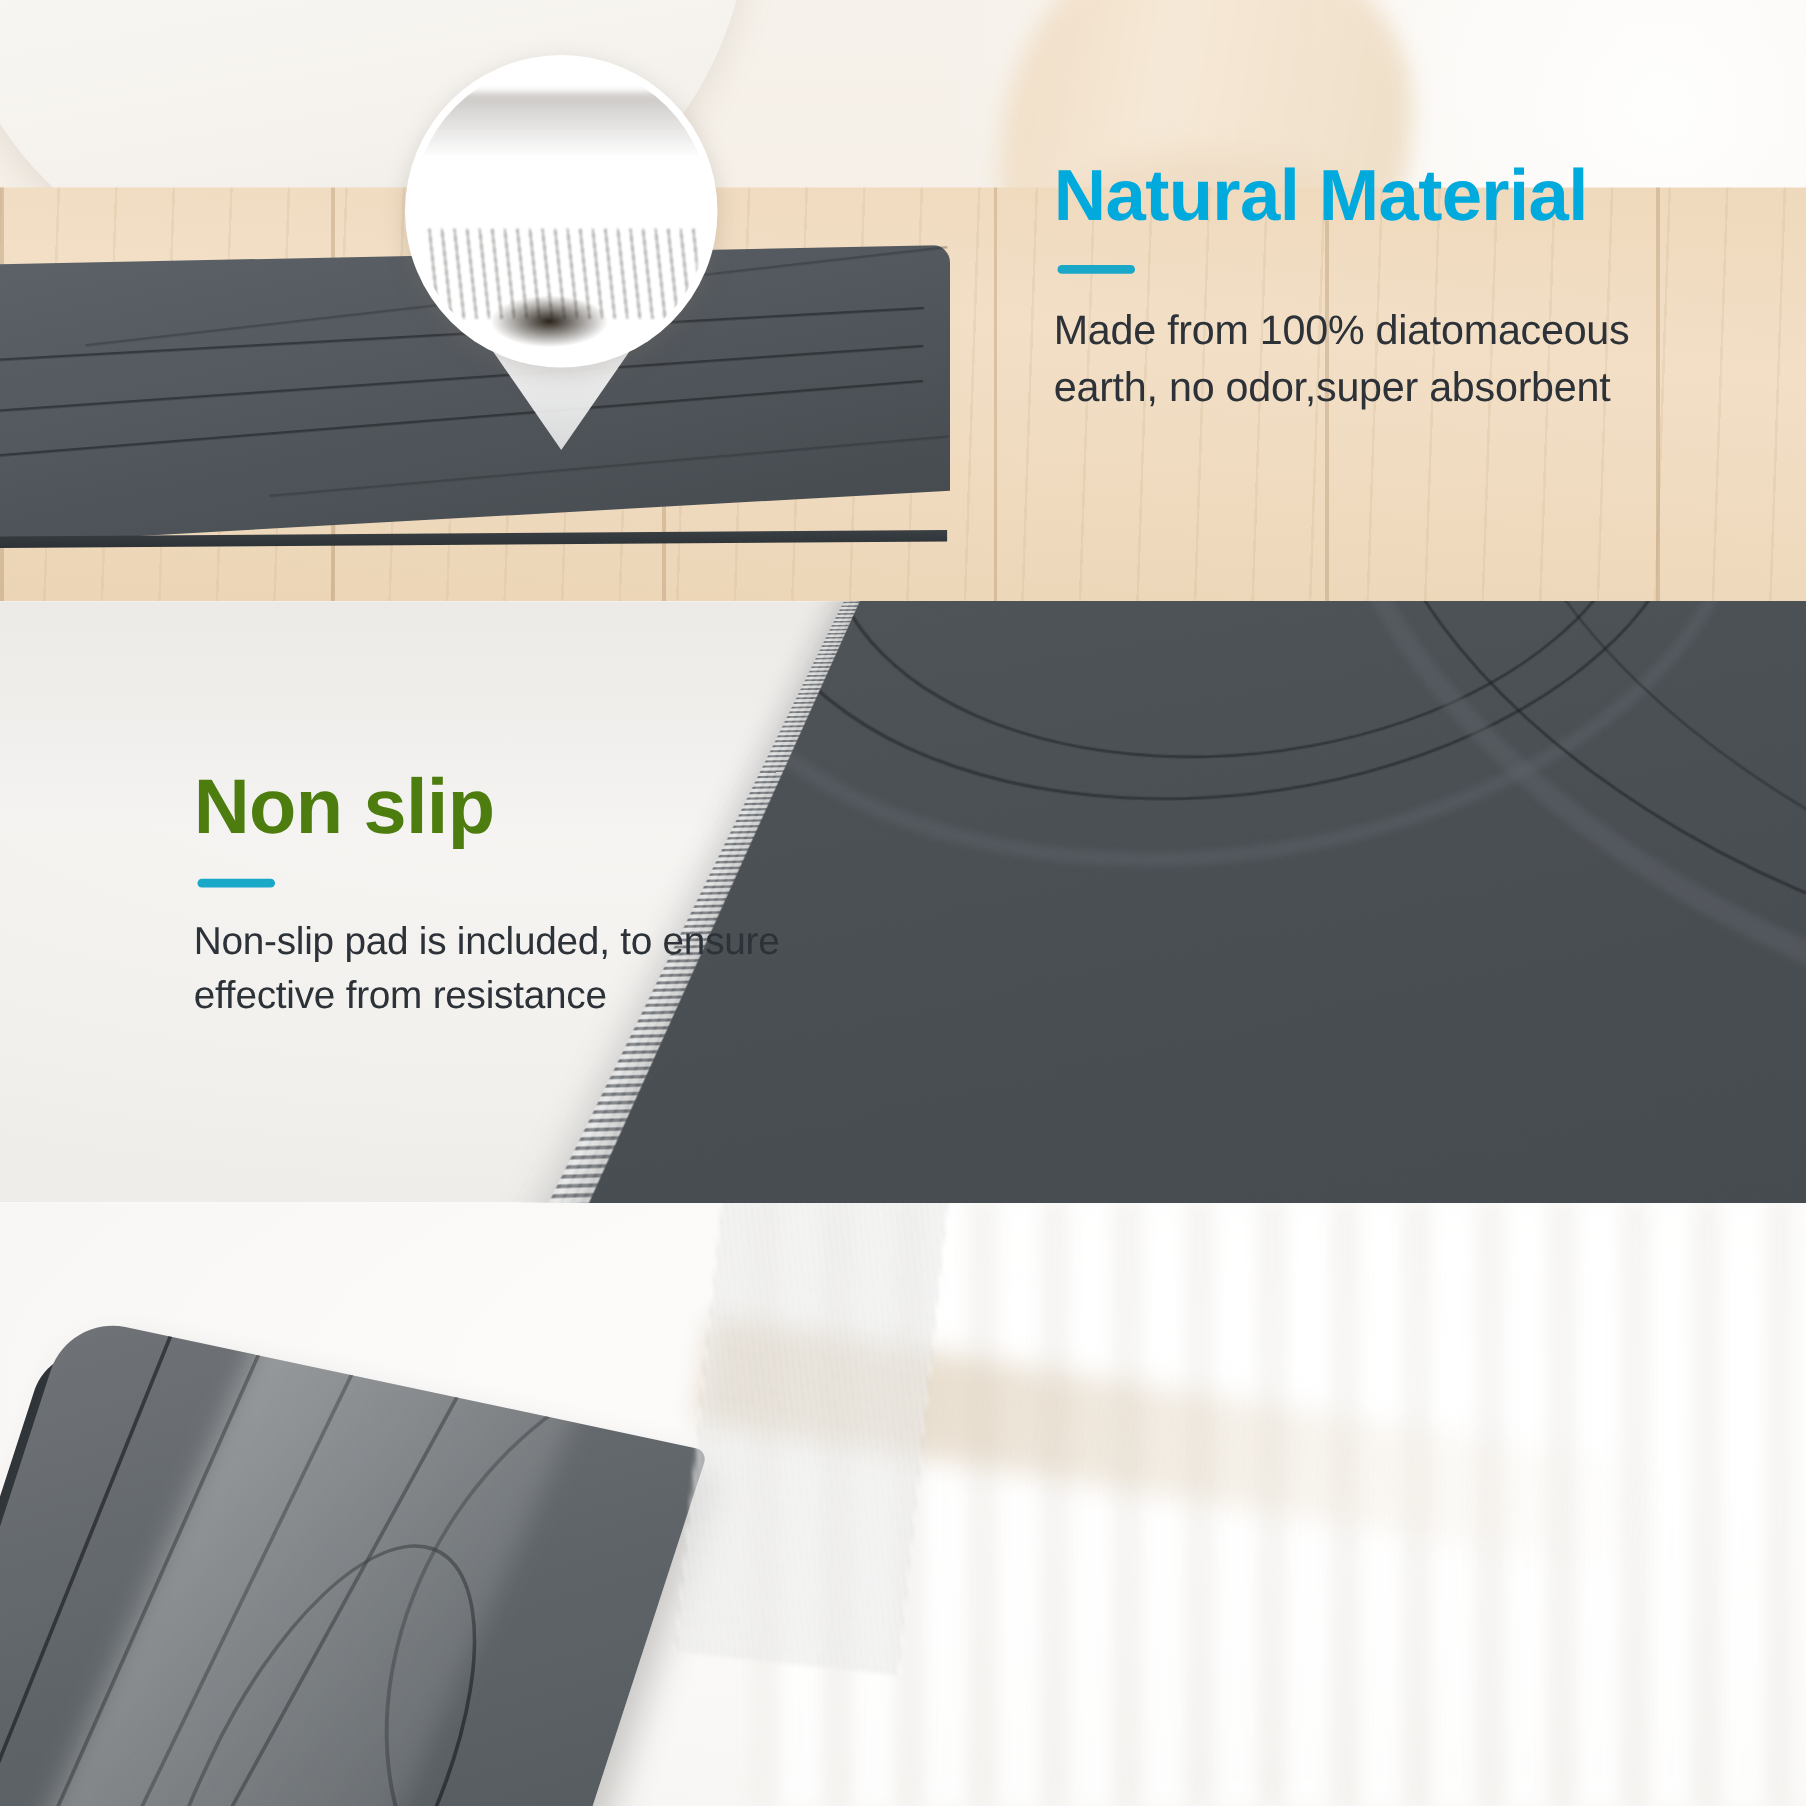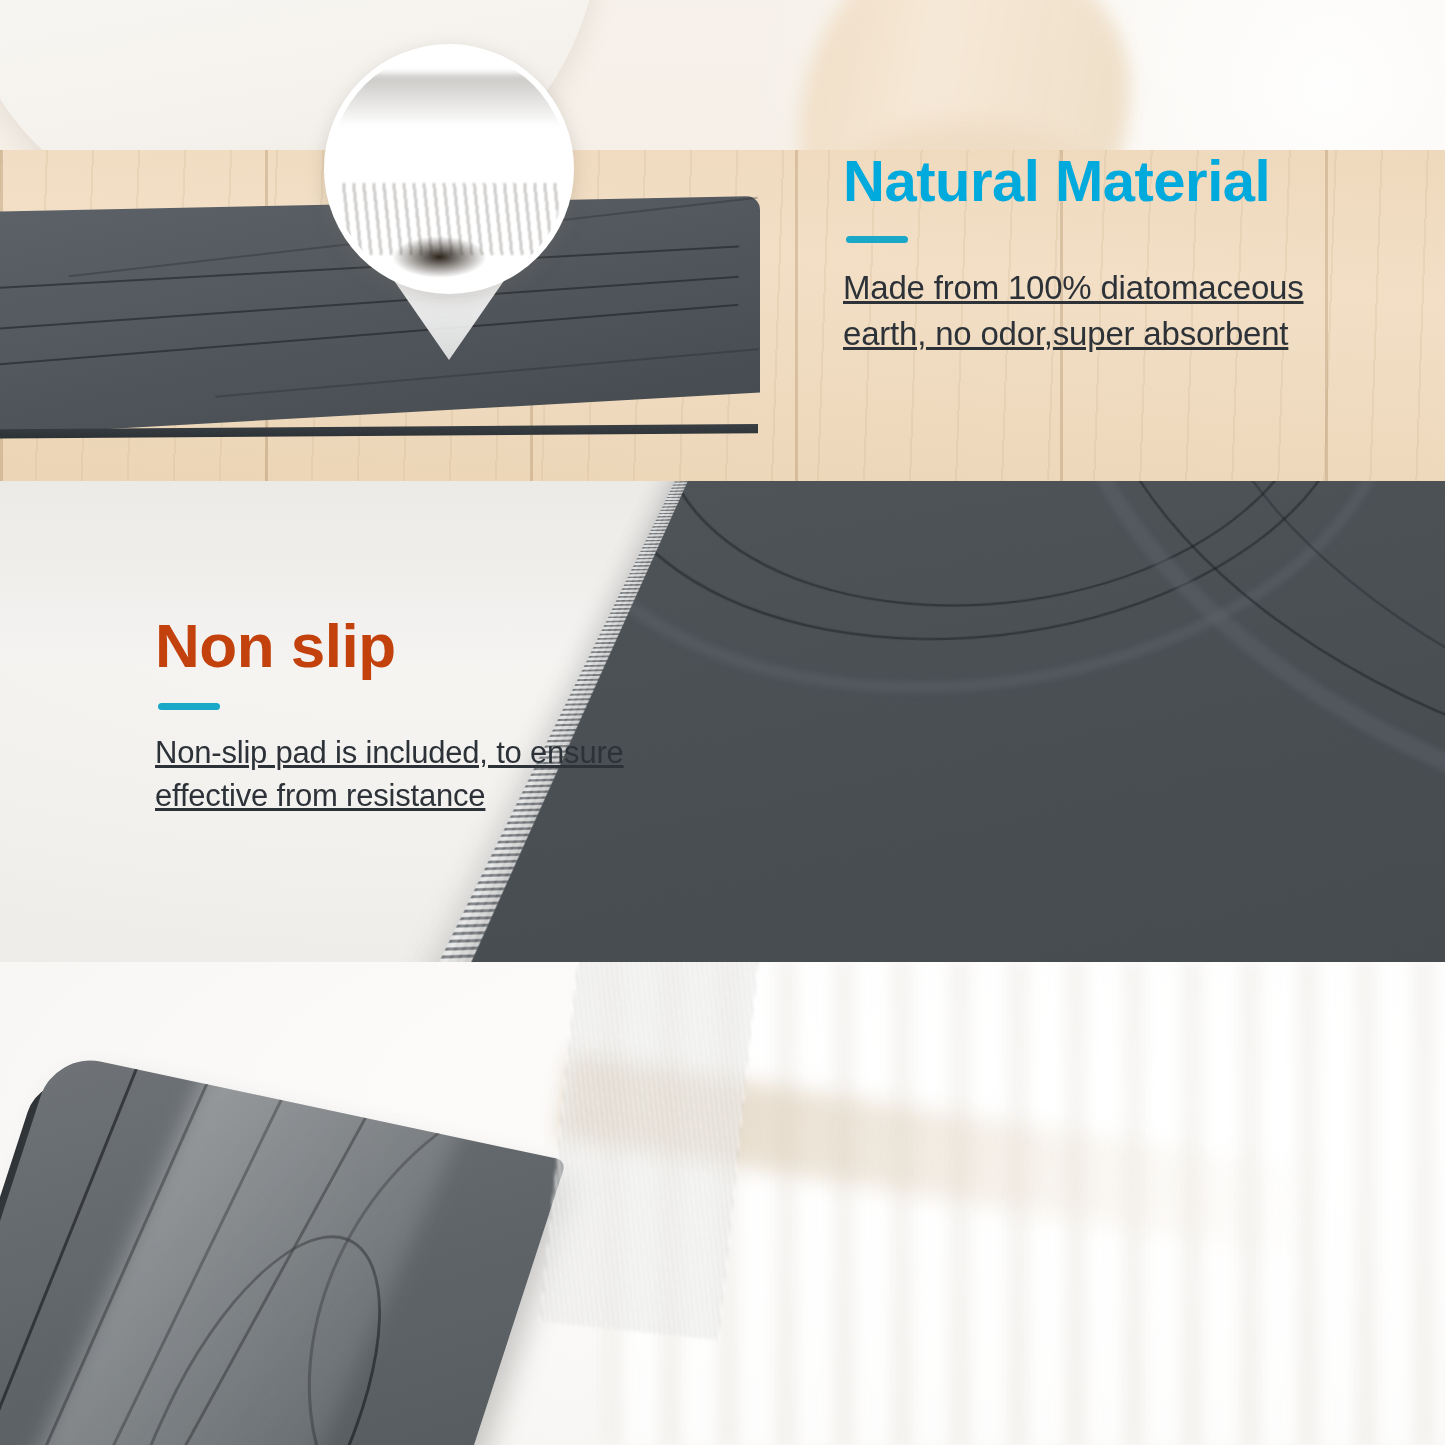--- a/index.html
+++ b/index.html
@@ -31,21 +31,20 @@
   .rule{
     height:7px;border-radius:4px;background:#1aa8c9;
     width:62px;margin:26px 0 0 3px;
   }
   .body-copy{
     color:#2c3238;
     line-height:1.38;
     margin:22px 0 0 0;
     letter-spacing:-0.2px;
     font-weight:400;
-    text-decoration:underline;
   }
 
   
   #panel-1{top:0;height:481px;}
   #p1-bg{
     background:
       
       radial-gradient(circle at 92% 18%, rgba(255,255,255,.95) 0%, rgba(255,255,255,0) 42%),
       
       radial-gradient(ellipse 150px 260px at 66% 12%, #f0dcc4 0%, #f3e2cd 45%, rgba(243,226,205,0) 72%),
@@ -256,21 +255,21 @@
                         background:
                           repeating-linear-gradient(84deg, rgba(45,38,30,.35) 0px, rgba(45,38,30,.35) 2px, rgba(0,0,0,0) 2px, rgba(0,0,0,0) 10px);
                         filter:blur(1px);"></div>
             <div style="position:absolute;left:26%;top:78%;width:40%;height:18%;
                         background:radial-gradient(ellipse at 50% 50%,#2b241c 0%,rgba(43,36,28,0) 70%);"></div>
           </div>
         </div>
       </div>
     </div>
 
-    <div class="text-block" style="left:843px;top:152px;width:540px;">
+    <div class="text-block" style="left:843px;top:128px;width:540px;">
       <h2 class="headline" style="font-size: 58px; color: rgb(0, 170, 221);">Natural Material</h2>
       <div class="rule" style="background: rgb(26, 168, 201);"></div>
       <p class="body-copy" style="font-size: 33px; width: 520px; color: rgb(44, 50, 56);">Made from 100% diatomaceous earth, no odor,super absorbent</p>
     </div>
   </section>
 
   <section class="panel" id="panel-2">
     <div class="panel-bg" id="p2-bg">
       <div id="p2-wall"></div>
       <div id="p2-pad"></div>
@@ -280,21 +279,21 @@
         <div class="p2-arc" style="left:-60px;top:-260px;width:600px;height:620px;"></div>
         <div class="p2-arc-soft" style="left:300px;top:-520px;width:900px;height:1060px;
              border-width:14px;"></div>
         <div class="p2-arc" style="left:330px;top:-480px;width:860px;height:1000px;"></div>
         <div class="p2-arc" style="left:430px;top:-420px;width:820px;height:940px;opacity:.7;"></div>
       </div>
 
     </div>
 
     <div class="text-block" style="left:155px;top:134px;width:540px;">
-      <h2 class="headline" style="font-size: 62px; color: #c2410c;">Non slip</h2>
+      <h2 class="headline" style="font-size: 62px; color: #4d7c0f;">Non slip</h2>
       <div class="rule" style="background: rgb(26, 168, 201);"></div>
       <p class="body-copy" style="font-size: 31px; width: 500px; color: rgb(44, 50, 56);">Non-slip pad is included, to ensure effective from resistance</p>
     </div>
   </section>
 
   <section class="panel" id="panel-3">
     <div class="panel-bg" id="p3-bg">
       <div id="p3-curtain"></div>
       <div id="p3-streak"></div>
       <div id="p3-mat-edge"></div>

